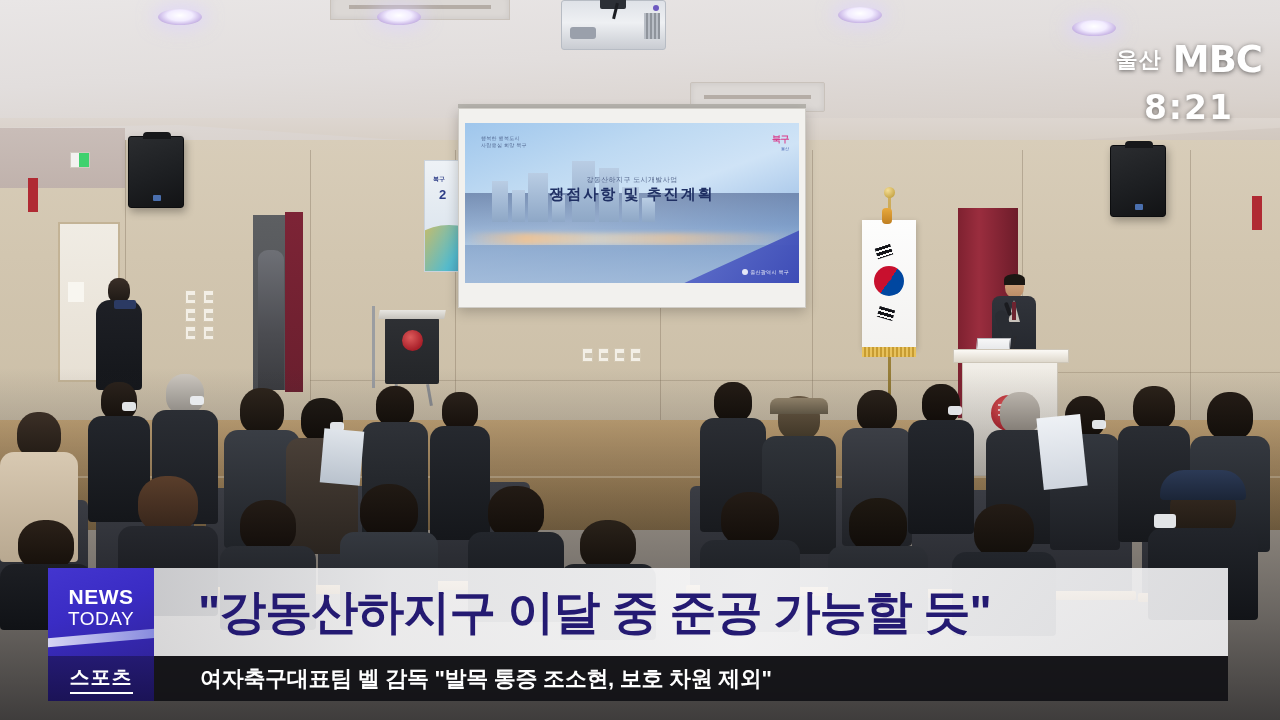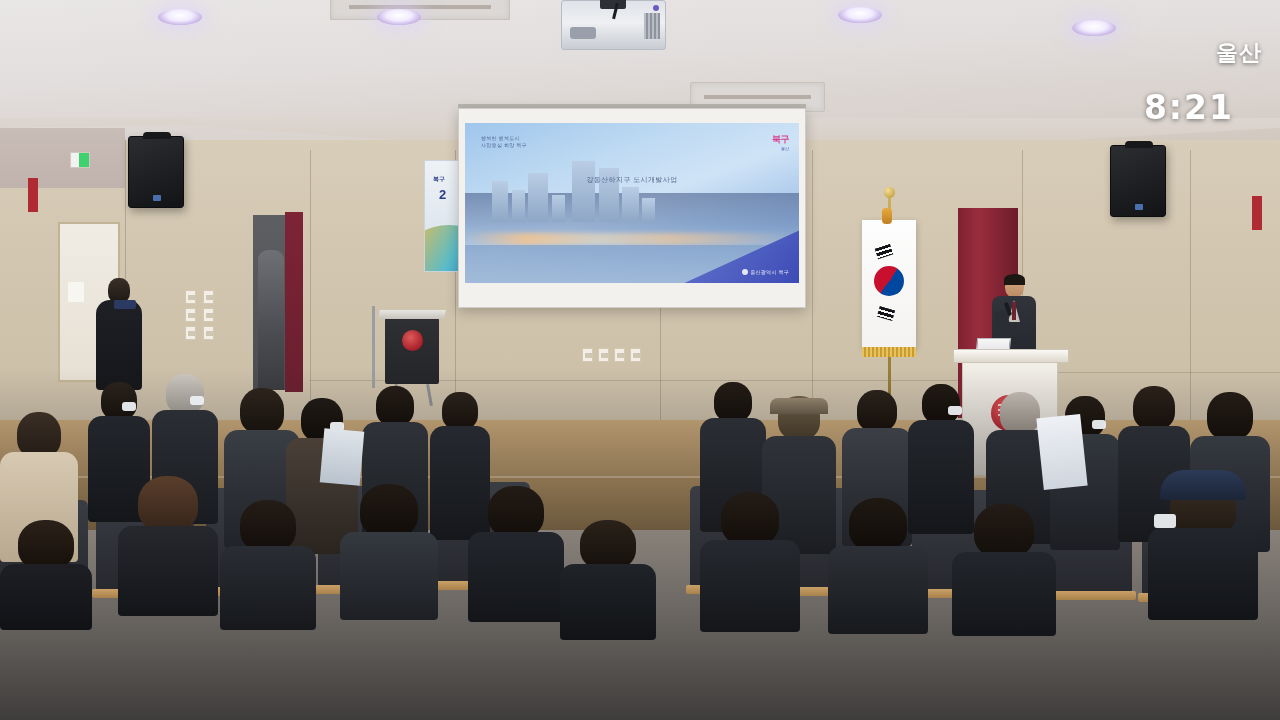--- a/index.html
+++ b/index.html
@@ -388,20 +388,21 @@
         <div class="bldg" style="left:32%; width:7%;  height:38%;"></div>
         <div class="bldg" style="left:40%; width:6%;  height:34%;"></div>
         <div class="bldg" style="left:47%; width:5%;  height:22%;"></div>
         <div class="bldg" style="left:53%; width:4%;  height:15%;"></div>
         <div class="glow"></div>
         <div class="water"></div>
         <div class="wedge"></div>
         <div class="slide-motto">행복한 행복도시
 사람중심 희망 북구</div>
         <div class="slide-sub">강동산하지구 도시개발사업</div>
+        <div class="slide-title">쟁점사항 및 추진계획</div>
         <div class="slide-brand">
           <div class="bm">북구</div>
           <div class="bs">울산</div>
         </div>
         <div class="slide-foot">
           <span class="dot"></span><span>울산광역시 북구</span>
         </div>
       </div>
     </div>
 
@@ -592,17 +593,34 @@
       <div class="h" style="top:0; width:56px; height:50px; background:linear-gradient(180deg,#2a221a,#140f0b);"></div>
       <div class="b" style="top:44px; height:76px; background:linear-gradient(180deg,#202328,#111316);"></div>
     </div>
 
     <div style="position:absolute; left:1040px; top:416px; width:44px; height:72px; background:linear-gradient(180deg,#eef1f5,#cfd5de); transform:rotate(-6deg);"></div>
     <div style="position:absolute; left:322px; top:430px; width:40px; height:54px; background:linear-gradient(180deg,#dfe4ea,#b9c2cd); transform:rotate(5deg);"></div>
   </div>
 
   <div class="logo-block">
     <span class="logo-ulsan">울산</span>
+    <span class="logo-mbc">MBC</span>
   </div>
   <div class="clock">8:21</div>
 
+  <div class="lower-third">
+    <div class="brand-box">
+      <div class="stripe"></div>
+      <div class="brand-news">NEWS</div>
+      <div class="brand-today">TODAY</div>
+    </div>
+    <div class="cat-box">
+      <span class="cat-text">스포츠</span>
+    </div>
+    <div class="headline-bar">
+      <span class="headline-text">"강동산하지구 이달 중 준공 가능할 듯"</span>
+    </div>
+    <div class="ticker-bar">
+      <span class="ticker-text">여자축구대표팀 벨 감독 "발목 통증 조소현, 보호 차원 제외"</span>
+    </div>
+  </div>
 
 </div>
 
 </body></html>

